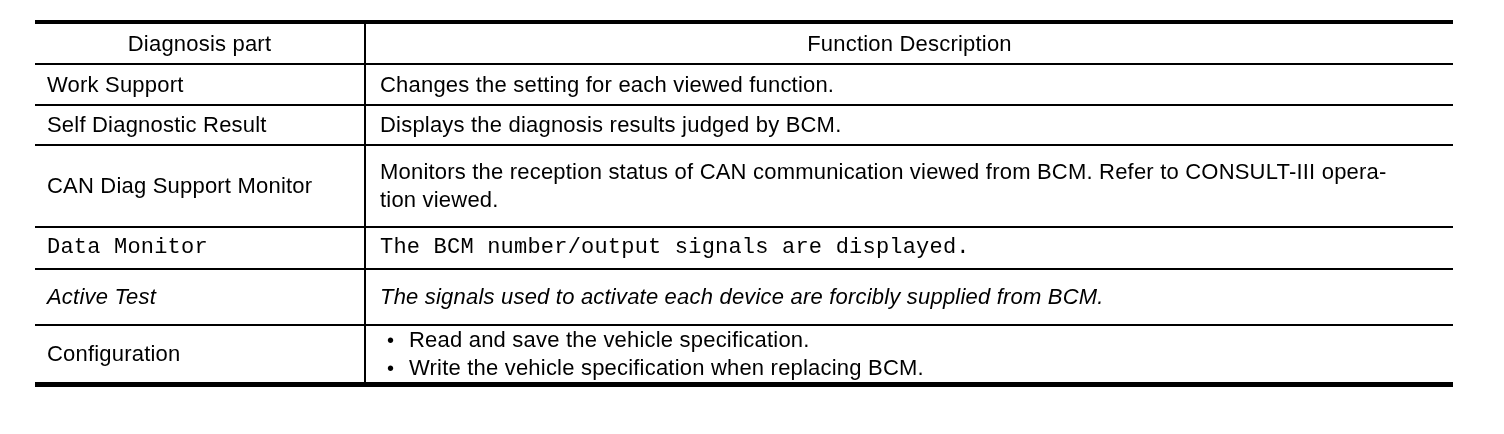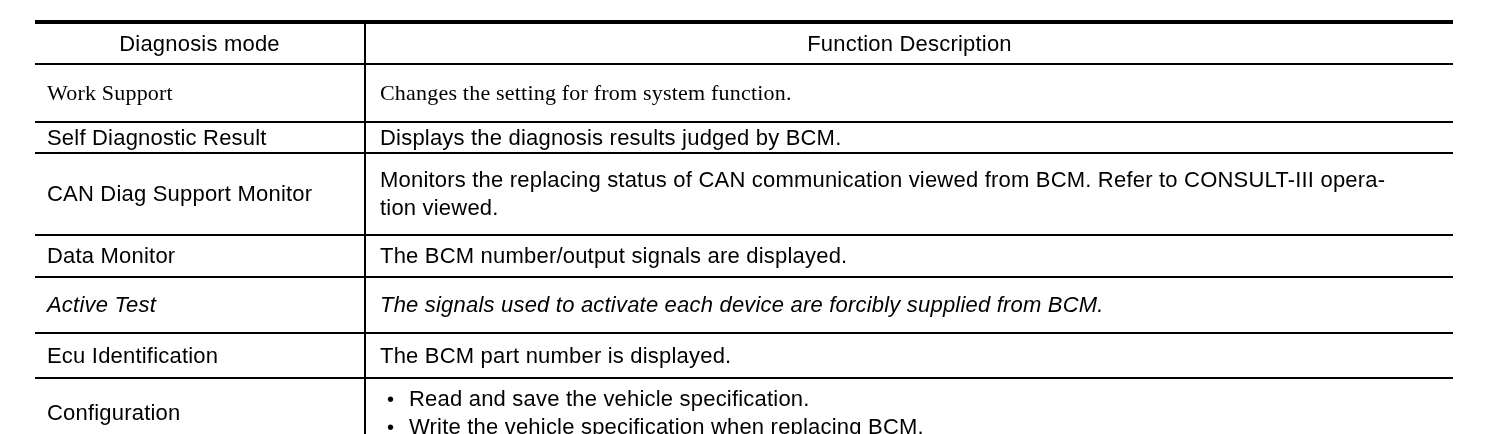--- a/index.html
+++ b/index.html
@@ -33,24 +33,24 @@
     letter-spacing: 0.2px;
     line-height: 28px;
     overflow: hidden;
     white-space: nowrap;
   }
   thead th { text-align: center; height: 39px; }
   th:first-child, td:first-child { border-right: 2px solid #000; }
   tbody td { border-top: 2px solid #000; }
   tbody td.cell-mode { padding-left: 12px; text-align: left; }
   tbody td.cell-desc { padding-left: 14px; text-align: left; }
-  tbody tr:nth-child(1) { height: 58px; font-family: Liberation Serif, serif; }
-  tbody tr:nth-child(2) { height: 31px; }
+  tbody tr:nth-child(1) { height: 41px; }
+  tbody tr:nth-child(2) { height: 40px; }
   tbody tr:nth-child(3) { height: 82px; }
-  tbody tr:nth-child(4) { height: 42px; }
+  tbody tr:nth-child(4) { height: 42px; font-family: Liberation Mono, monospace; }
   tbody tr:nth-child(5) { height: 56px; font-style: italic; }
   tbody tr:nth-child(6) { height: 45px; }
   tbody tr:nth-child(7) { height: 72px; }
   .desc-line { display: block; }
   .bullet-line {
     display: flex;
     align-items: baseline;
     padding-left: 7px;
   }
   .bullet {
@@ -62,51 +62,47 @@
 </head>
 <body>
 
 <table class="diag-table">
   <colgroup>
     <col class="col-mode">
     <col class="col-desc">
   </colgroup>
   <thead>
     <tr>
-      <th>Diagnosis mode</th>
+      <th>Diagnosis part</th>
       <th>Function Description</th>
     </tr>
   </thead>
   <tbody>
     <tr>
       <td class="cell-mode">Work Support</td>
-      <td class="cell-desc">Changes the setting for from system function.</td>
+      <td class="cell-desc">Changes the setting for each viewed function.</td>
     </tr>
     <tr>
       <td class="cell-mode">Self Diagnostic Result</td>
       <td class="cell-desc">Displays the diagnosis results judged by BCM.</td>
     </tr>
     <tr>
       <td class="cell-mode">CAN Diag Support Monitor</td>
       <td class="cell-desc">
-        <span class="desc-line">Monitors the replacing status of CAN communication viewed from BCM. Refer to CONSULT-III opera-</span>
+        <span class="desc-line">Monitors the reception status of CAN communication viewed from BCM. Refer to CONSULT-III opera-</span>
         <span class="desc-line">tion viewed.</span>
       </td>
     </tr>
     <tr>
       <td class="cell-mode">Data Monitor</td>
       <td class="cell-desc">The BCM number/output signals are displayed.</td>
     </tr>
     <tr>
       <td class="cell-mode">Active Test</td>
       <td class="cell-desc">The signals used to activate each device are forcibly supplied from BCM.</td>
-    </tr>
-    <tr>
-      <td class="cell-mode">Ecu Identification</td>
-      <td class="cell-desc">The BCM part number is displayed.</td>
     </tr>
     <tr>
       <td class="cell-mode">Configuration</td>
       <td class="cell-desc">
         <span class="bullet-line">
           <span class="bullet">•</span>
           <span>Read and save the vehicle specification.</span>
         </span>
         <span class="bullet-line">
           <span class="bullet">•</span>

